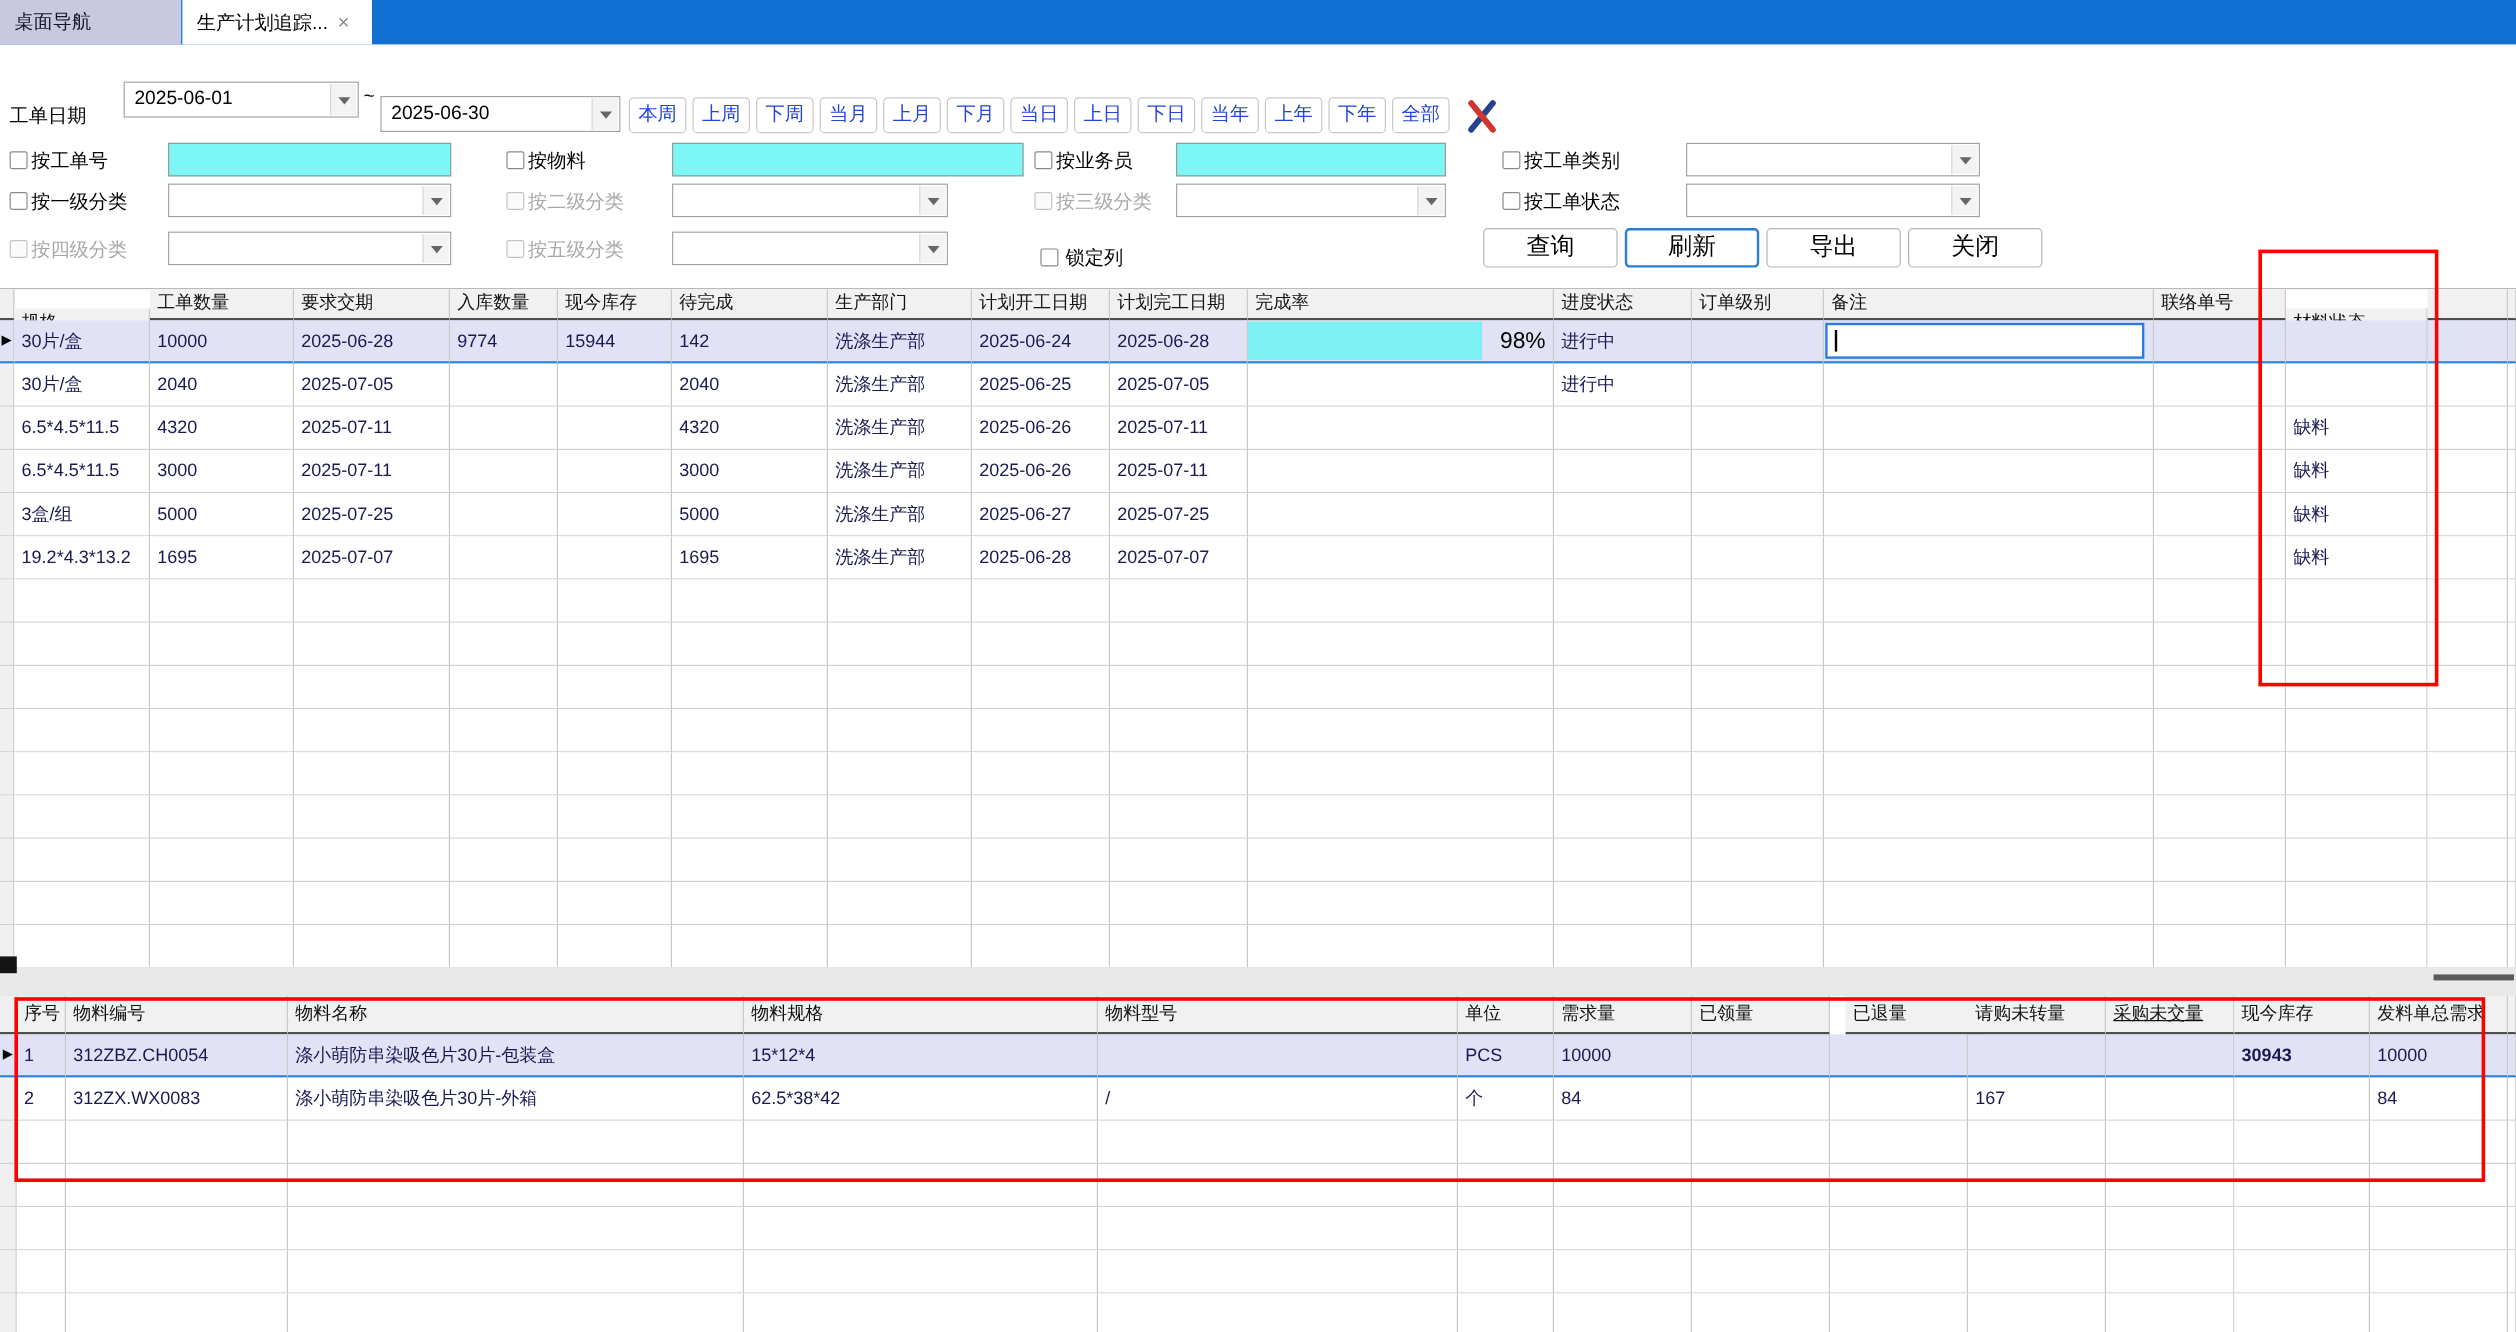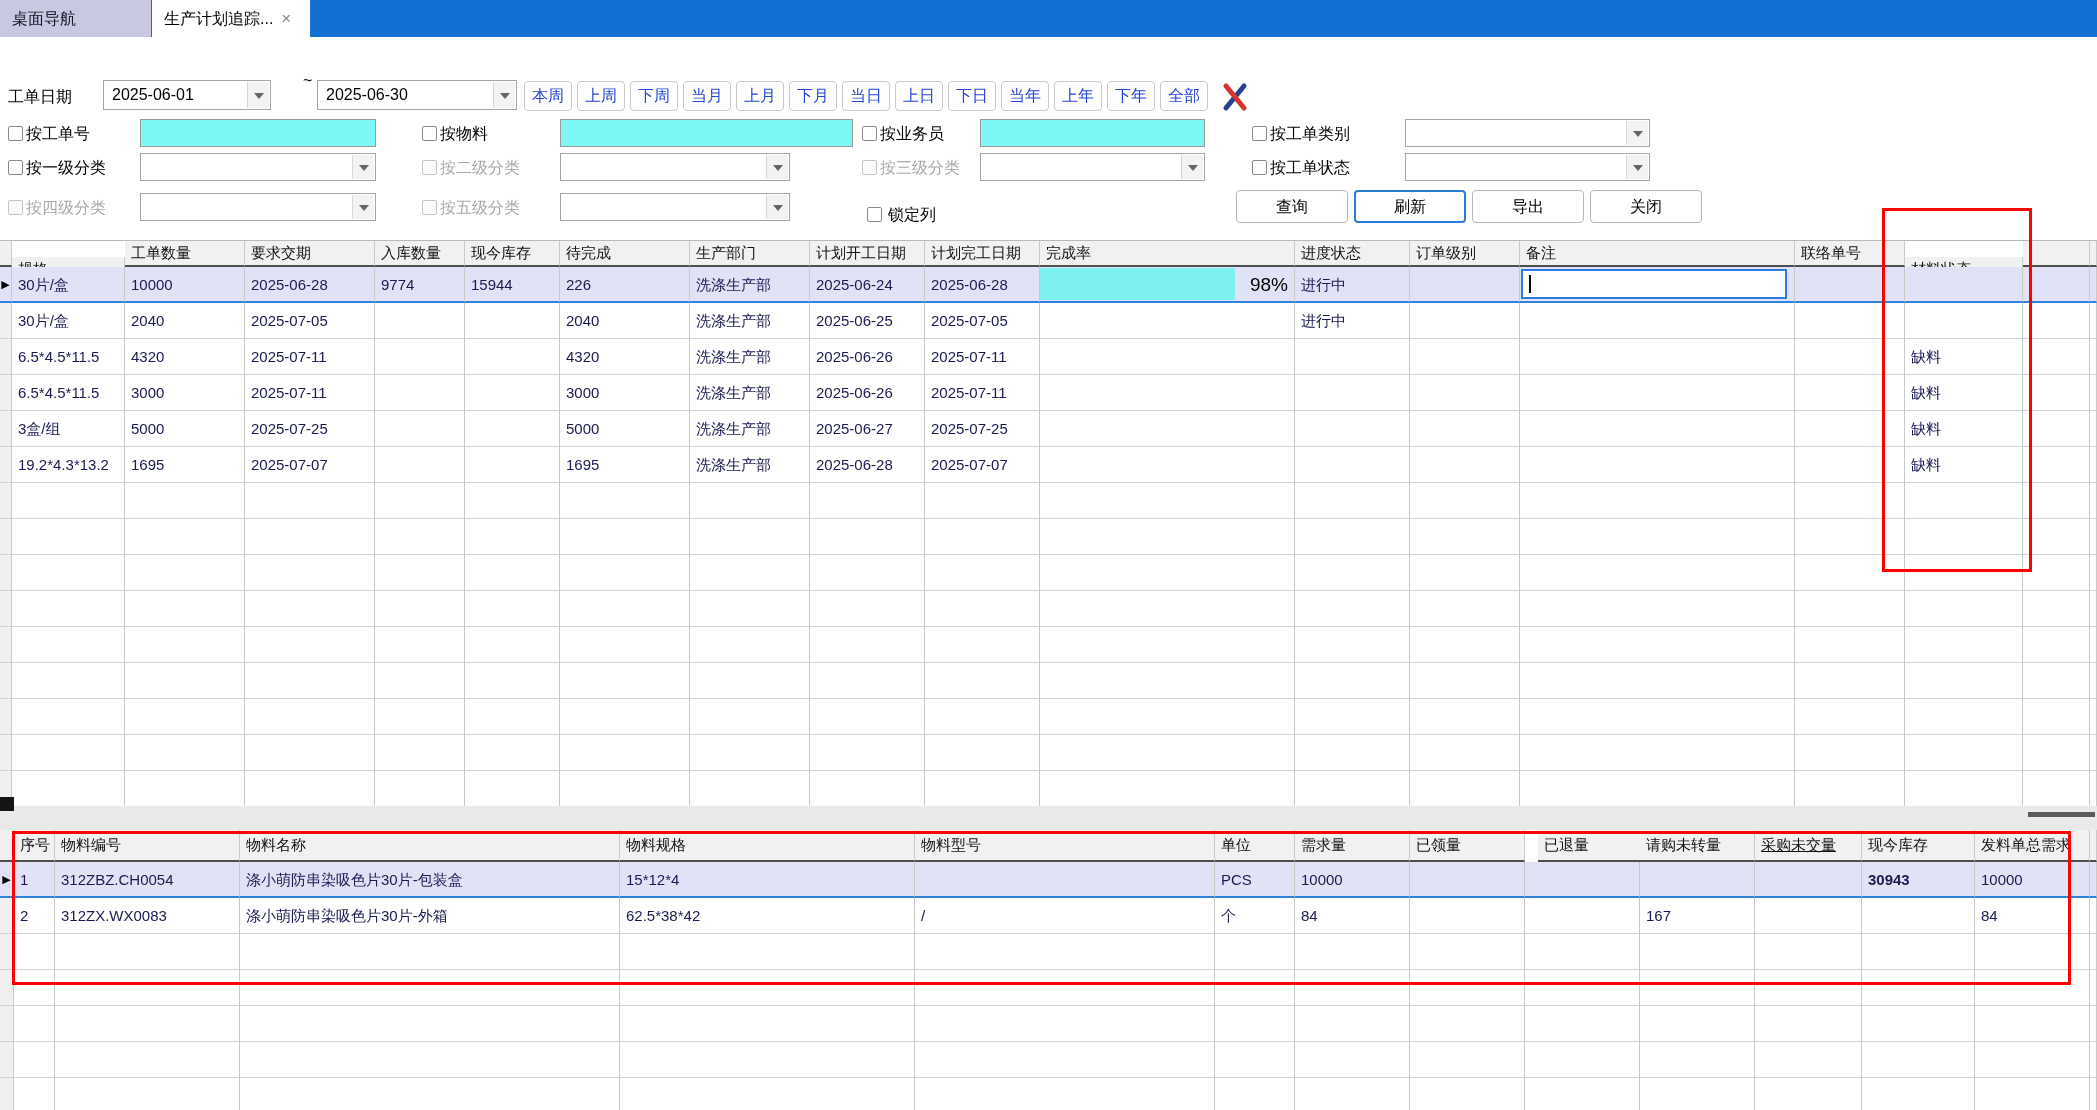--- a/index.html
+++ b/index.html
@@ -22,21 +22,21 @@
   .combo .val{position:absolute;left:8px;top:0;line-height:28px;font-size:16px;color:#000;}
   .arr{position:absolute;right:1px;top:1px;bottom:1px;width:21px;background:#f3f3f3;
     border-left:1px solid #d8d8d8;}
   .arr::after{content:"";position:absolute;left:50%;top:50%;margin:-2px 0 0 -5px;
     width:0;height:0;border:5px solid transparent;border-top:6px solid #666;}
   .cyan-input{position:absolute;height:28px;background:#7df6f6;border:1px solid #9a9a9a;box-sizing:border-box;}
   .qbtn{height:30px;line-height:28px;width:48px;text-align:center;background:#fff;
     border:1px solid #c9c9c9;border-radius:4px;color:#2346d6;font-size:16px;box-sizing:border-box;}
   .qrow{position:absolute;left:524px;top:81px;display:flex;gap:5px;}
   .abtn{position:absolute;top:190px;width:112px;height:33px;line-height:31px;text-align:center;
-    background:#fff;border:1px solid #b5b5b5;border-radius:4px;font-size:16px;color:#000;box-sizing:border-box;}
+    background:#fff;border:1px solid #b5b5b5;border-radius:4px;font-size:20px;color:#000;box-sizing:border-box;}
   .abtn.focused{border:2px solid #2b7cd3;line-height:29px;}
   
   .grid{position:absolute;left:0;width:2097px;}
   .th,.td,.gut{position:absolute;box-sizing:border-box;overflow:hidden;white-space:nowrap;
     border-right:1px solid #c9c9c9;border-bottom:1px solid #d2d2d2;padding-left:6px;}
   .th{background:#f1f1f1;color:#111;font-size:15px;border-bottom:2px solid #4e4e4e;}
   .td{font-size:15px;color:#1a1a52;background:#fff;}
   .gut{background:#f0f0f0;padding-left:0;text-align:center;color:#000;}
   .sel{background:#e2e2f6 !important;border-bottom:2px solid #2f83dc;}
   .rate-bar{position:absolute;left:0;top:1px;bottom:1px;width:195px;background:#7df1f1;}
@@ -58,21 +58,21 @@
 <div class="tabbar">
   <div class="tab tab-inactive">
     <span>桌面导航</span>
   </div>
   <div class="tab tab-active">
     <span>生产计划追踪...</span><span class="tab-close">×</span>
   </div>
 </div>
 
 <div class="flabel" style="left:8px;top:87px;">工单日期</div>
-<div class="combo" style="left:103px;top:80px;width:168px;">
+<div class="combo" style="left:103px;top:68px;width:196px;">
   <span class="val">2025-06-01</span>
   <span class="arr"></span>
 </div>
 <div class="flabel" style="left:303px;top:72px;">~</div>
 <div class="combo" style="left:317px;top:80px;width:200px;">
   <span class="val">2025-06-30</span>
   <span class="arr"></span>
 </div>
 <div class="qrow" id="quickRow">
     <div class="qbtn">本周</div>
@@ -170,21 +170,21 @@
     <div class="th" style="left:2023px;top:0;width:67px;height:26px;line-height:24px;"></div>
     <div class="th" style="left:2090px;top:0;width:7px;height:26px;line-height:24px;"></div>
     <div class="td gut sel" style="left:0px;top:26px;width:12px;height:36px;line-height:35px;">
       <div class="row-arrow" style="line-height: 35px;">▶</div>
     </div>
     <div class="td sel" style="left:12px;top:26px;width:113px;height:36px;line-height:35px;">30片/盒</div>
     <div class="td sel" style="left:125px;top:26px;width:120px;height:36px;line-height:35px;">10000</div>
     <div class="td sel" style="left:245px;top:26px;width:130px;height:36px;line-height:35px;">2025-06-28</div>
     <div class="td sel" style="left:375px;top:26px;width:90px;height:36px;line-height:35px;">9774</div>
     <div class="td sel" style="left:465px;top:26px;width:95px;height:36px;line-height:35px;">15944</div>
-    <div class="td sel" style="left:560px;top:26px;width:130px;height:36px;line-height:35px;">226</div>
+    <div class="td sel" style="left:560px;top:26px;width:130px;height:36px;line-height:35px;">142</div>
     <div class="td sel" style="left:690px;top:26px;width:120px;height:36px;line-height:35px;">洗涤生产部</div>
     <div class="td sel" style="left:810px;top:26px;width:115px;height:36px;line-height:35px;">2025-06-24</div>
     <div class="td sel" style="left:925px;top:26px;width:115px;height:36px;line-height:35px;">2025-06-28</div>
     <div class="td sel" style="left:1040px;top:26px;width:255px;height:36px;line-height:35px;">
       <div class="rate-bar"></div>
       <div class="rate-pct">98%</div>
     </div>
     <div class="td sel" style="left:1295px;top:26px;width:115px;height:36px;line-height:35px;">进行中</div>
     <div class="td sel" style="left:1410px;top:26px;width:110px;height:36px;line-height:35px;"></div>
     <div class="td sel" style="left:1520px;top:26px;width:275px;height:36px;line-height:35px;">

